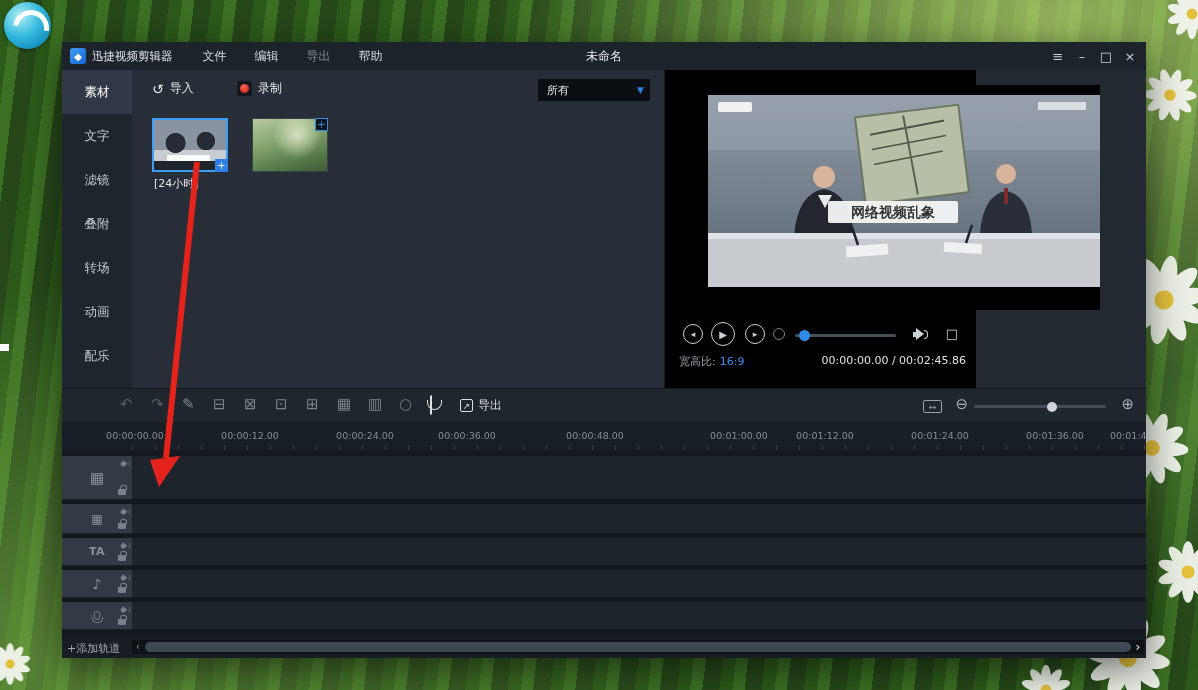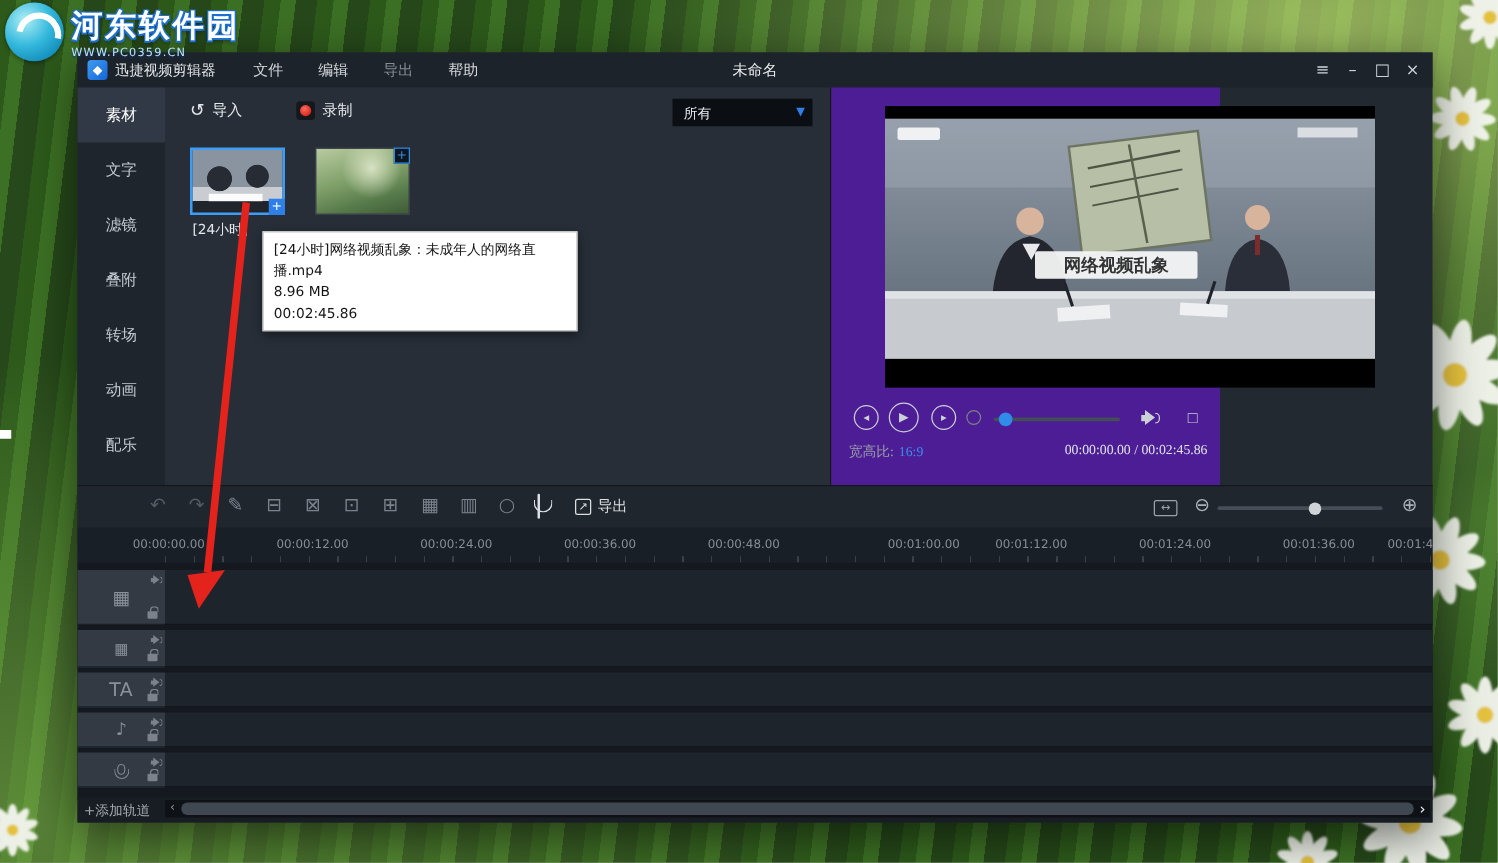--- a/index.html
+++ b/index.html
@@ -77,21 +77,21 @@
   .badge.br { right:-2px; bottom:-2px; }
   .badge.tr { right:-1px; top:-1px; background:#10161d; color:#2f8ce8; border:1px solid #2f8ce8; }
   .thumb-label { position:absolute; top:106px; left:22px; width:74px; font-size:11px; color:#e3e6ea;
     white-space:nowrap; overflow:hidden; }
 
   .tooltip { position:absolute; left:78px; top:115px; width:252px; background:#fff; color:#151515;
     border:1px solid #c3c3c3; box-shadow:0 3px 8px rgba(0,0,0,.45); font-size:11px; line-height:1.55;
     padding:5px 8px; z-index:5; }
 
   
-  .preview-panel { position:relative; flex:1; background:#4c1d95;font-family:Liberation Serif, serif; }
+  .preview-panel { position:relative; flex:1; background:#000000; }
   .video-area { position:absolute; left:43px; top:15px; width:392px; height:225px; background:#000; }
   .pv-btn { position:absolute; border:1.3px solid #ccd1d7; color:#ccd1d7; border-radius:50%;
     display:flex; align-items:center; justify-content:center; }
   .pv-controls { position:absolute; left:0; right:0; top:250px; height:30px; }
   .seek { position:absolute; left:130px; right:80px; top:14px; height:3px; background:#454d57; border-radius:2px; }
   .seek-knob { position:absolute; left:4px; top:-4px; width:11px; height:11px; border-radius:50%; background:#2f8ce8; }
   .pv-info { position:absolute; left:0; right:0; top:284px; font-size:11px; }
   .aspect-label { color:#9aa0a8; }
   .aspect-value { color:#3b8df0; margin-left:4px; }
   .timecode { position:absolute; right:10px; top:0; color:#dfe3e7; }
@@ -133,21 +133,21 @@
   .rlabel.clip { overflow:hidden; width:36px; text-align:right; }
 
   .tracks { position:absolute; left:0; top:408px; width:1084px; height:190px; background:#14191f; }
   .trow { position:absolute; left:0; right:0; display:flex; }
   .thdr { position:relative; width:70px; background:#333a44; display:flex; align-items:center; justify-content:center;
     color:#8a9199; border-bottom:1px solid #1b2026; }
   .tlane { flex:1; background:#1e242c; border-bottom:1px solid #10151a; }
   .hctl { position:absolute; right:4px; top:0; bottom:0; display:flex; flex-direction:column;
     justify-content:space-between; padding:4px 0; color:#7b828b; align-items:center; width:12px; }
   .trk-film { font-size:15px; } .trk-film.sm { font-size:12px; }
-  .trk-ta { font-size:15px; font-weight:normal; letter-spacing:.5px; }
+  .trk-ta { font-size:11px; font-weight:bold; letter-spacing:.5px; }
   .trk-note { font-size:14px; }
 
   .bottom-row { position:absolute; left:0; top:596px; width:1084px; height:20px; background:#181d24; }
   .add-track { position:absolute; left:5px; top:3px; font-size:11px; color:#a2a8b0; }
   .hscroll { position:absolute; left:70px; right:2px; top:2px; height:14px; background:#0e1216; display:flex; align-items:center; }
   .hs-arrow { width:12px; text-align:center; color:#8a9099; font-size:10px; line-height:1; }
   .hs-arrow.rt { color:#eceff2; font-size:12px; }
   .hs-thumb { flex:1; height:10px; margin:0 1px; background:#3f4750; border-radius:5px; }
 
   .red-arrow { position:absolute; inset:0; z-index:50; pointer-events:none; }
@@ -240,25 +240,20 @@
           </div>
 
           <div class="thumb thumb1">
             <span class="badge br">+</span>
           </div>
           <div class="thumb thumb2">
             <span class="badge tr">+</span>
           </div>
           <div class="thumb-label">[24小时]</div>
 
-          <div class="tooltip">
-            <div>[24小时]网络视频乱象：未成年人的网络直播.mp4</div>
-            <div>8.96 MB</div>
-            <div>00:02:45.86</div>
-          </div>
         </div>
       </div>
 
       <div class="preview-panel">
         <div class="video-area">
           <svg viewBox="0 0 392 225" width="392" height="225">
             <defs>
               <linearGradient id="sg" x1="0" y1="0" x2="0" y2="1">
                 <stop offset="0" stop-color="#909aa6"></stop>
                   <stop offset=".6" stop-color="#707b88"></stop>
@@ -338,21 +333,21 @@
       <div class="zoom-slider">
         <div class="zoom-knob"></div>
       </div>
       <span class="tb" style="right:12px;left:auto;color:#aab0b7;">⊕</span>
     </div>
 
     <div class="ruler">
       <span class="rlabel" style="left:42px;">00:00:00.00</span>
       <span class="rlabel" style="left:157px;">00:00:12.00</span>
       <span class="rlabel" style="left:272px;">00:00:24.00</span>
-      <span class="rlabel" style="left:387px;">00:00:36.00</span>
+      <span class="rlabel" style="left:374px;">00:00:36.00</span>
       <span class="rlabel" style="left:502px;">00:00:48.00</span>
       <span class="rlabel" style="left:646px;">00:01:00.00</span>
       <span class="rlabel" style="left:732px;">00:01:12.00</span>
       <span class="rlabel" style="left:847px;text-align:center;">00:01:24.00</span>
       <span class="rlabel" style="left:962px;">00:01:36.00</span>
       <span class="rlabel clip" style="left:1048px;">00:01:4</span>
     </div>
 
     <div class="tracks">
       <div class="trow" style="top:6px;height:44px;">
@@ -427,20 +422,16 @@
     </div>
   </div>
 
   <svg class="red-arrow" width="1198" height="690">
     <path d="M197 162 L166 458" stroke="#e4241c" stroke-width="6" fill="none"></path>
     <polygon points="180,456 150,460 159,487" fill="#e4241c"></polygon>
   </svg>
 
   <div class="watermark">
     <div class="wm-circle"></div>
-    <div class="wm-text">
-      <div class="wm-title">河东软件园</div>
-      <div class="wm-sub">WWW.PC0359.CN</div>
-    </div>
   </div>
 
   <div class="artifact"></div>
 </div>
 
 </body></html>

